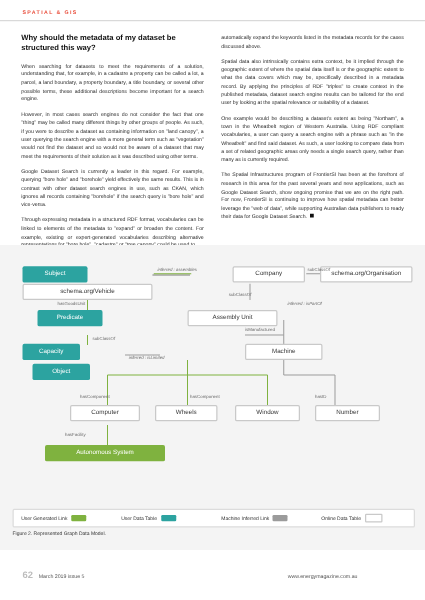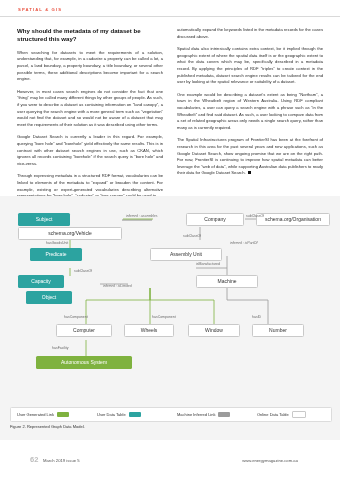--- a/index.html
+++ b/index.html
@@ -92,21 +92,21 @@
   .sw-teal{background:#2ca3a0;}
   .sw-grey{background:#9b9b9b;}
   .sw-white{background:#ffffff;border:0.7px solid #c9c9c9;}
 
   .figcaption{
     position:absolute;left:10px;top:228px;
     font-size:4.0px;color:#333;font-weight:400;
   }
 
   
-  .footer{position:absolute;left:16px;top:455px;width:296px;height:25px;}
+  .footer{position:absolute;left:4px;top:455px;width:296px;height:25px;}
   .folio{
     position:absolute;left:14px;top:0;
     font-size:7.5px;color:#bdbdbd;font-weight:700;
   }
   .issue{
     position:absolute;left:27px;top:3px;
     font-size:4.2px;color:#555;
   }
   .url{
     position:absolute;right:14px;top:3px;

